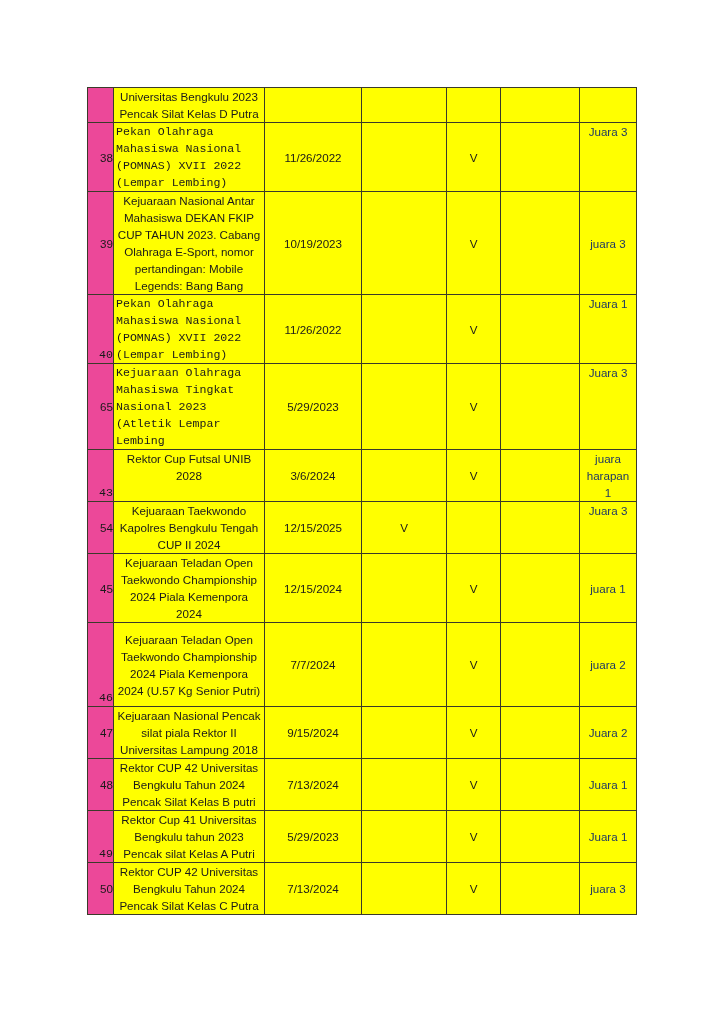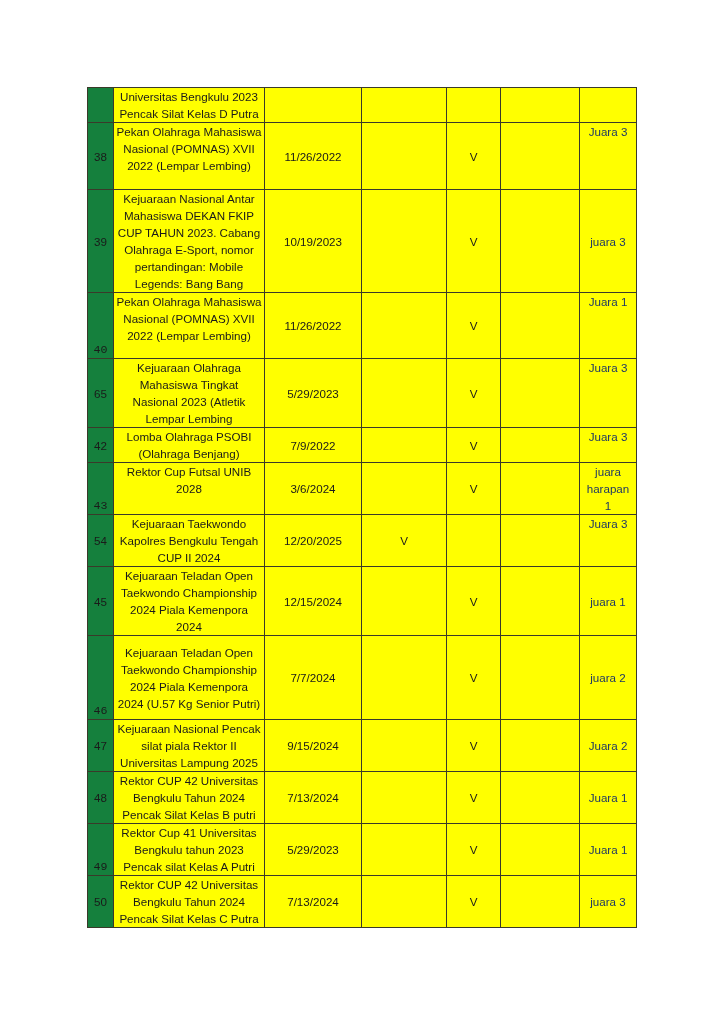--- a/index.html
+++ b/index.html
@@ -9,23 +9,23 @@
   }
   .tbl {
     position: absolute; left: 87px; top: 87px;
     border-collapse: collapse; table-layout: fixed;
     font-size: 11.6px; line-height: 17px; color: #1a1a1a;
   }
   .tbl td {
     border: 1px solid #3a3a2a; padding: 0 2px; overflow: hidden;
     background: #ffff00; vertical-align: middle; text-align: center;
   }
-  .tbl td.no { background: #15803d; text-align: center; padding: 0; }
+  .tbl td.no { background: #ec4899; text-align: right; padding: 0; }
   .tbl td.no.bottom { vertical-align: bottom; font-family: Liberation Mono, monospace; }
-  .tbl td.ev.left { text-align: center; vertical-align: top; }
+  .tbl td.ev.left { text-align: left; vertical-align: top; font-family: Liberation Mono, monospace; }
   .tbl td.res.top { vertical-align: top; }
   .link { color: #1f3864; cursor: pointer; }
   col.c1 { width: 26px; } col.c2 { width: 151px; } col.c3 { width: 97px; }
   col.c4 { width: 85px; } col.c5 { width: 54px; } col.c6 { width: 79px; } col.c7 { width: 57px; }
 </style>
 </head>
 <body>
 
 <table class="tbl">
   <colgroup>
@@ -81,44 +81,35 @@
     <tr style="height:67px">
       <td class="no">65</td>
       <td class="ev left">Kejuaraan Olahraga Mahasiswa Tingkat Nasional 2023 (Atletik Lempar Lembing</td>
       <td>5/29/2023</td>
       <td></td>
       <td>V</td>
       <td></td>
       <td class="res top"><span class="link">Juara 3</span></td>
     </tr>
 
-    <tr style="height:33px">
-      <td class="no">42</td>
-      <td class="ev">Lomba Olahraga PSOBI (Olahraga Benjang)</td>
-      <td>7/9/2022</td>
-      <td></td>
-      <td>V</td>
-      <td></td>
-      <td class="res top"><span class="link">Juara 3</span></td>
-    </tr>
 
     <tr style="height:49px">
       <td class="no bottom">43</td>
       <td class="ev" style="vertical-align:top">Rektor Cup Futsal UNIB 2028</td>
       <td>3/6/2024</td>
       <td></td>
       <td>V</td>
       <td></td>
       <td class="res"><span class="link">juara harapan 1</span></td>
     </tr>
 
     <tr style="height:50px">
       <td class="no">54</td>
       <td class="ev">Kejuaraan Taekwondo Kapolres Bengkulu Tengah CUP II 2024</td>
-      <td>12/20/2025</td>
+      <td>12/15/2025</td>
       <td>V</td>
       <td></td>
       <td></td>
       <td class="res top"><span class="link">Juara 3</span></td>
     </tr>
 
     <tr style="height:66px">
       <td class="no">45</td>
       <td class="ev">Kejuaraan Teladan Open Taekwondo Championship 2024 Piala Kemenpora 2024</td>
       <td>12/15/2024</td>
@@ -133,21 +124,21 @@
       <td class="ev">Kejuaraan Teladan Open Taekwondo Championship 2024 Piala Kemenpora 2024 (U.57 Kg Senior Putri)</td>
       <td>7/7/2024</td>
       <td></td>
       <td>V</td>
       <td></td>
       <td class="res"><span class="link">juara 2</span></td>
     </tr>
 
     <tr style="height:50px">
       <td class="no">47</td>
-      <td class="ev">Kejuaraan Nasional Pencak silat piala Rektor II Universitas Lampung 2025</td>
+      <td class="ev">Kejuaraan Nasional Pencak silat piala Rektor II Universitas Lampung 2018</td>
       <td>9/15/2024</td>
       <td></td>
       <td>V</td>
       <td></td>
       <td class="res"><span class="link">Juara 2</span></td>
     </tr>
 
     <tr style="height:49px">
       <td class="no">48</td>
       <td class="ev">Rektor CUP 42 Universitas Bengkulu Tahun 2024 Pencak Silat Kelas B putri</td>

